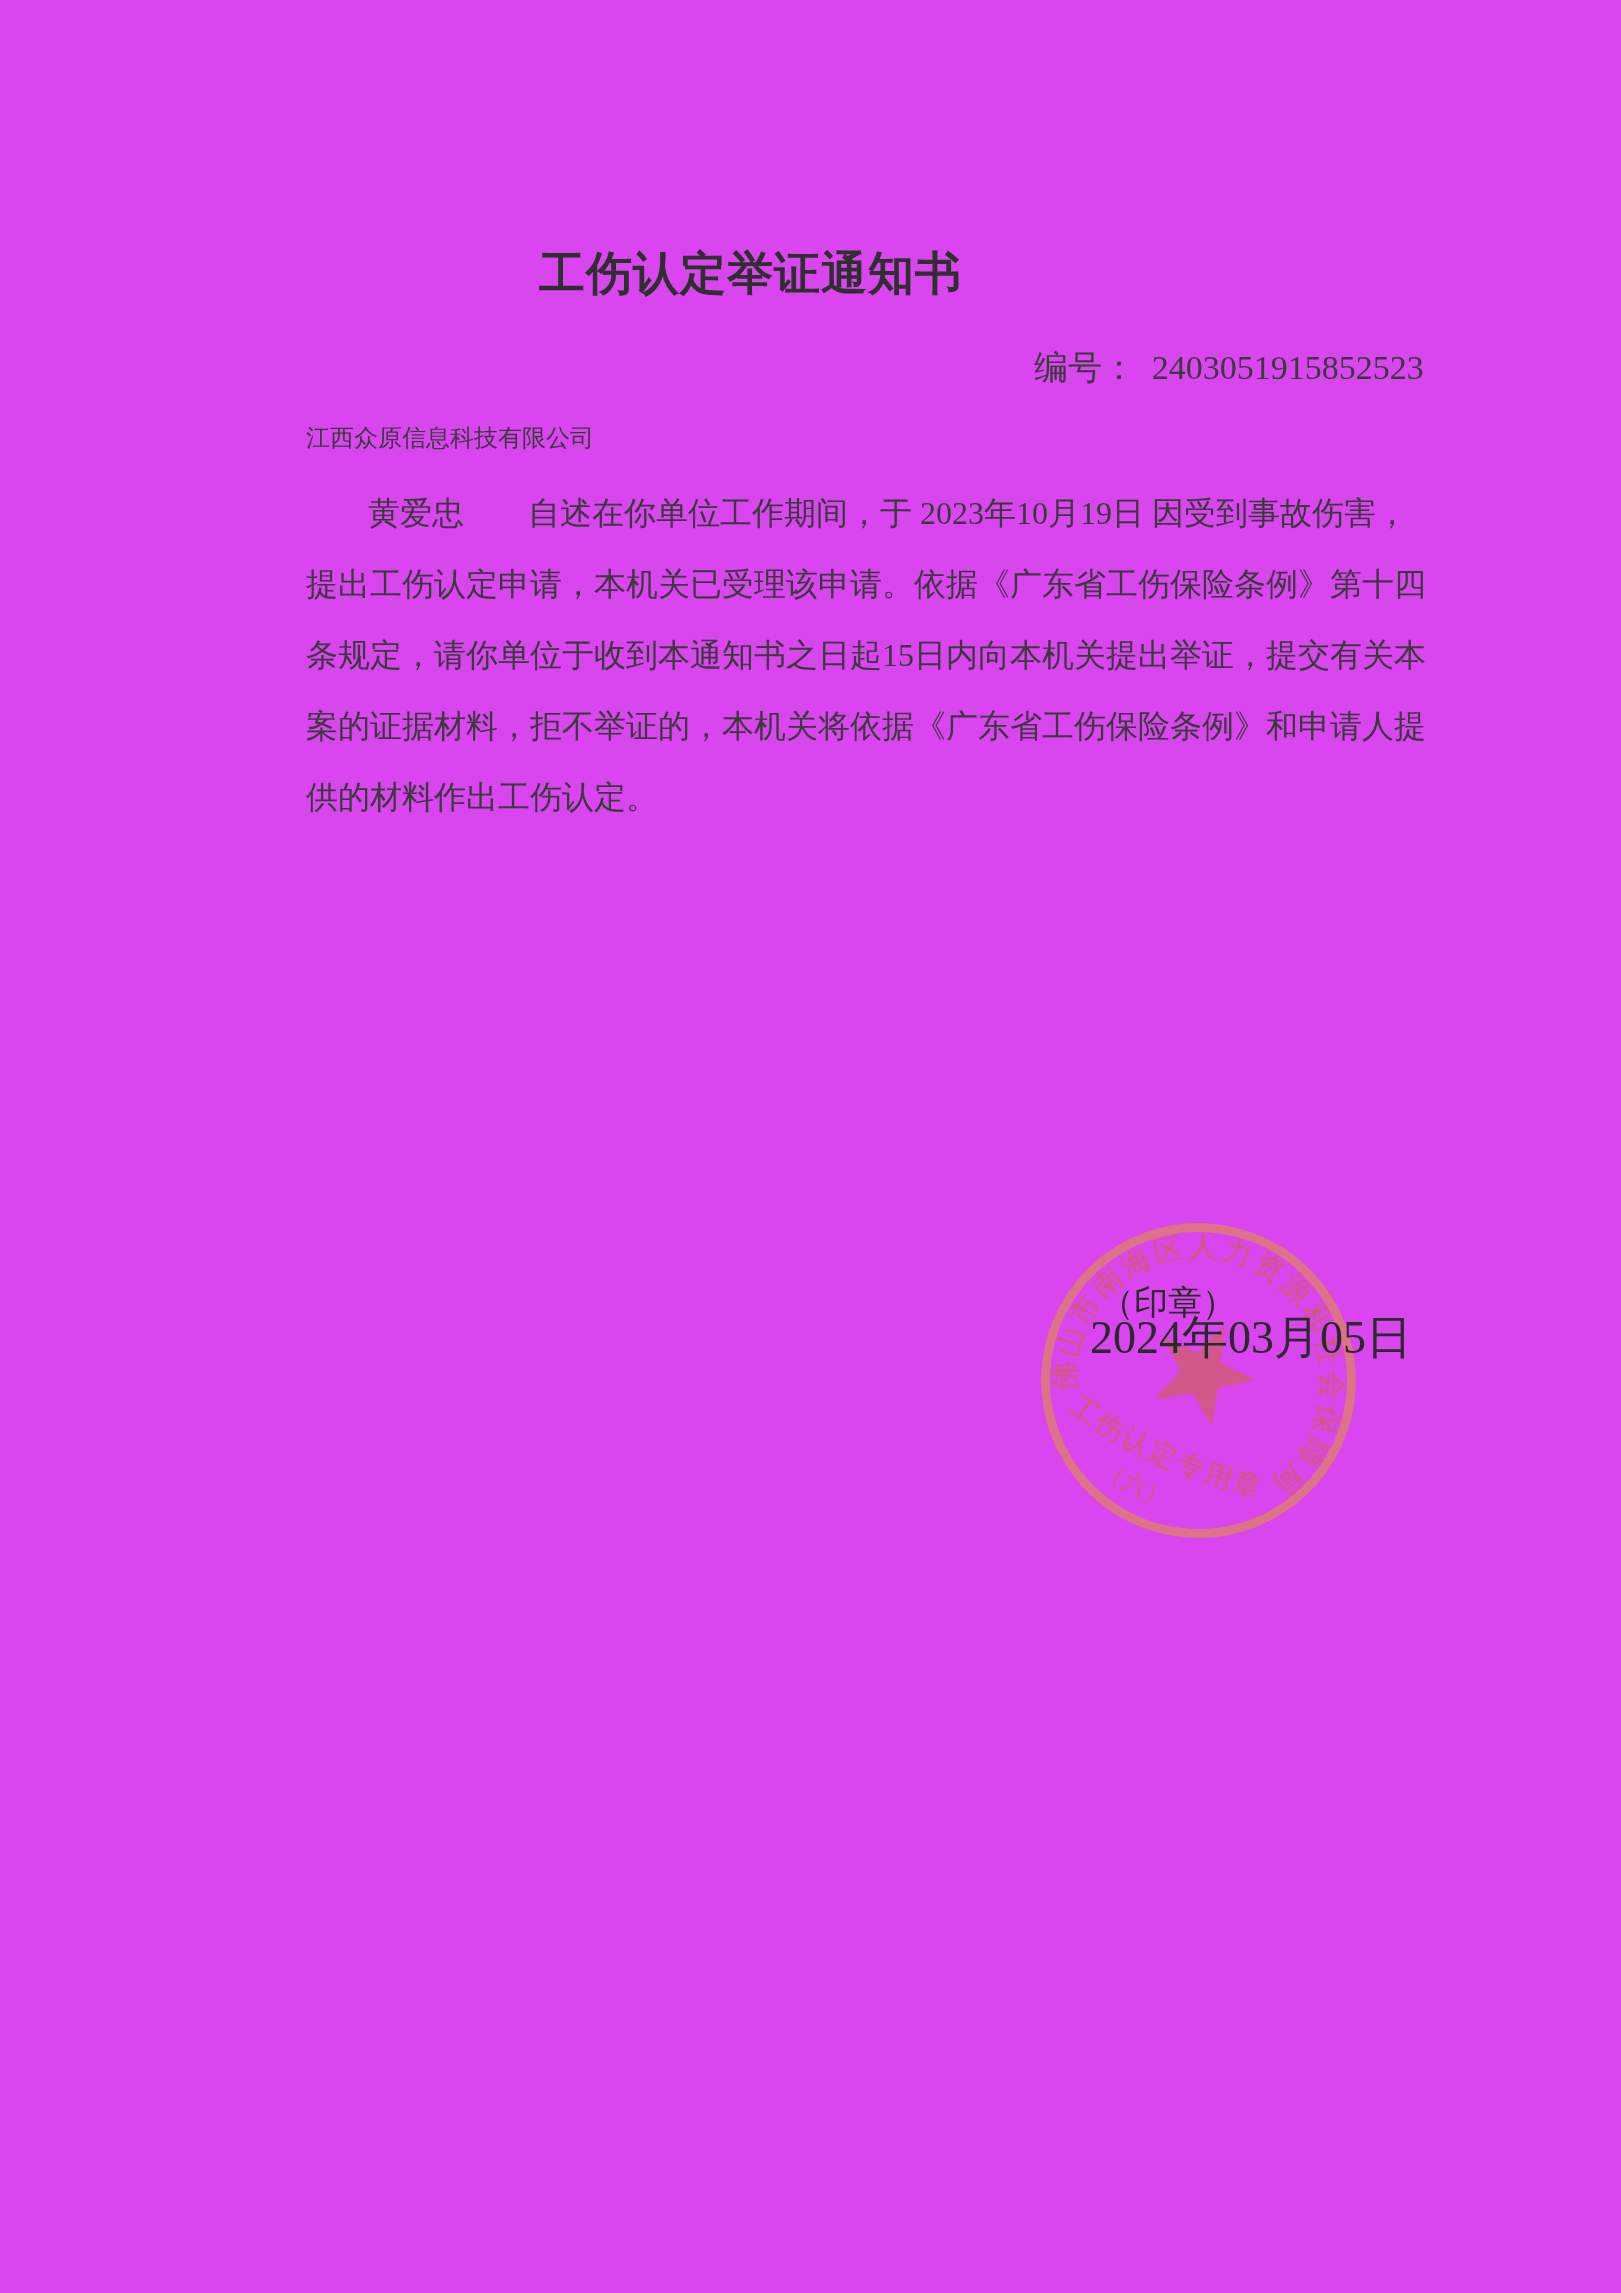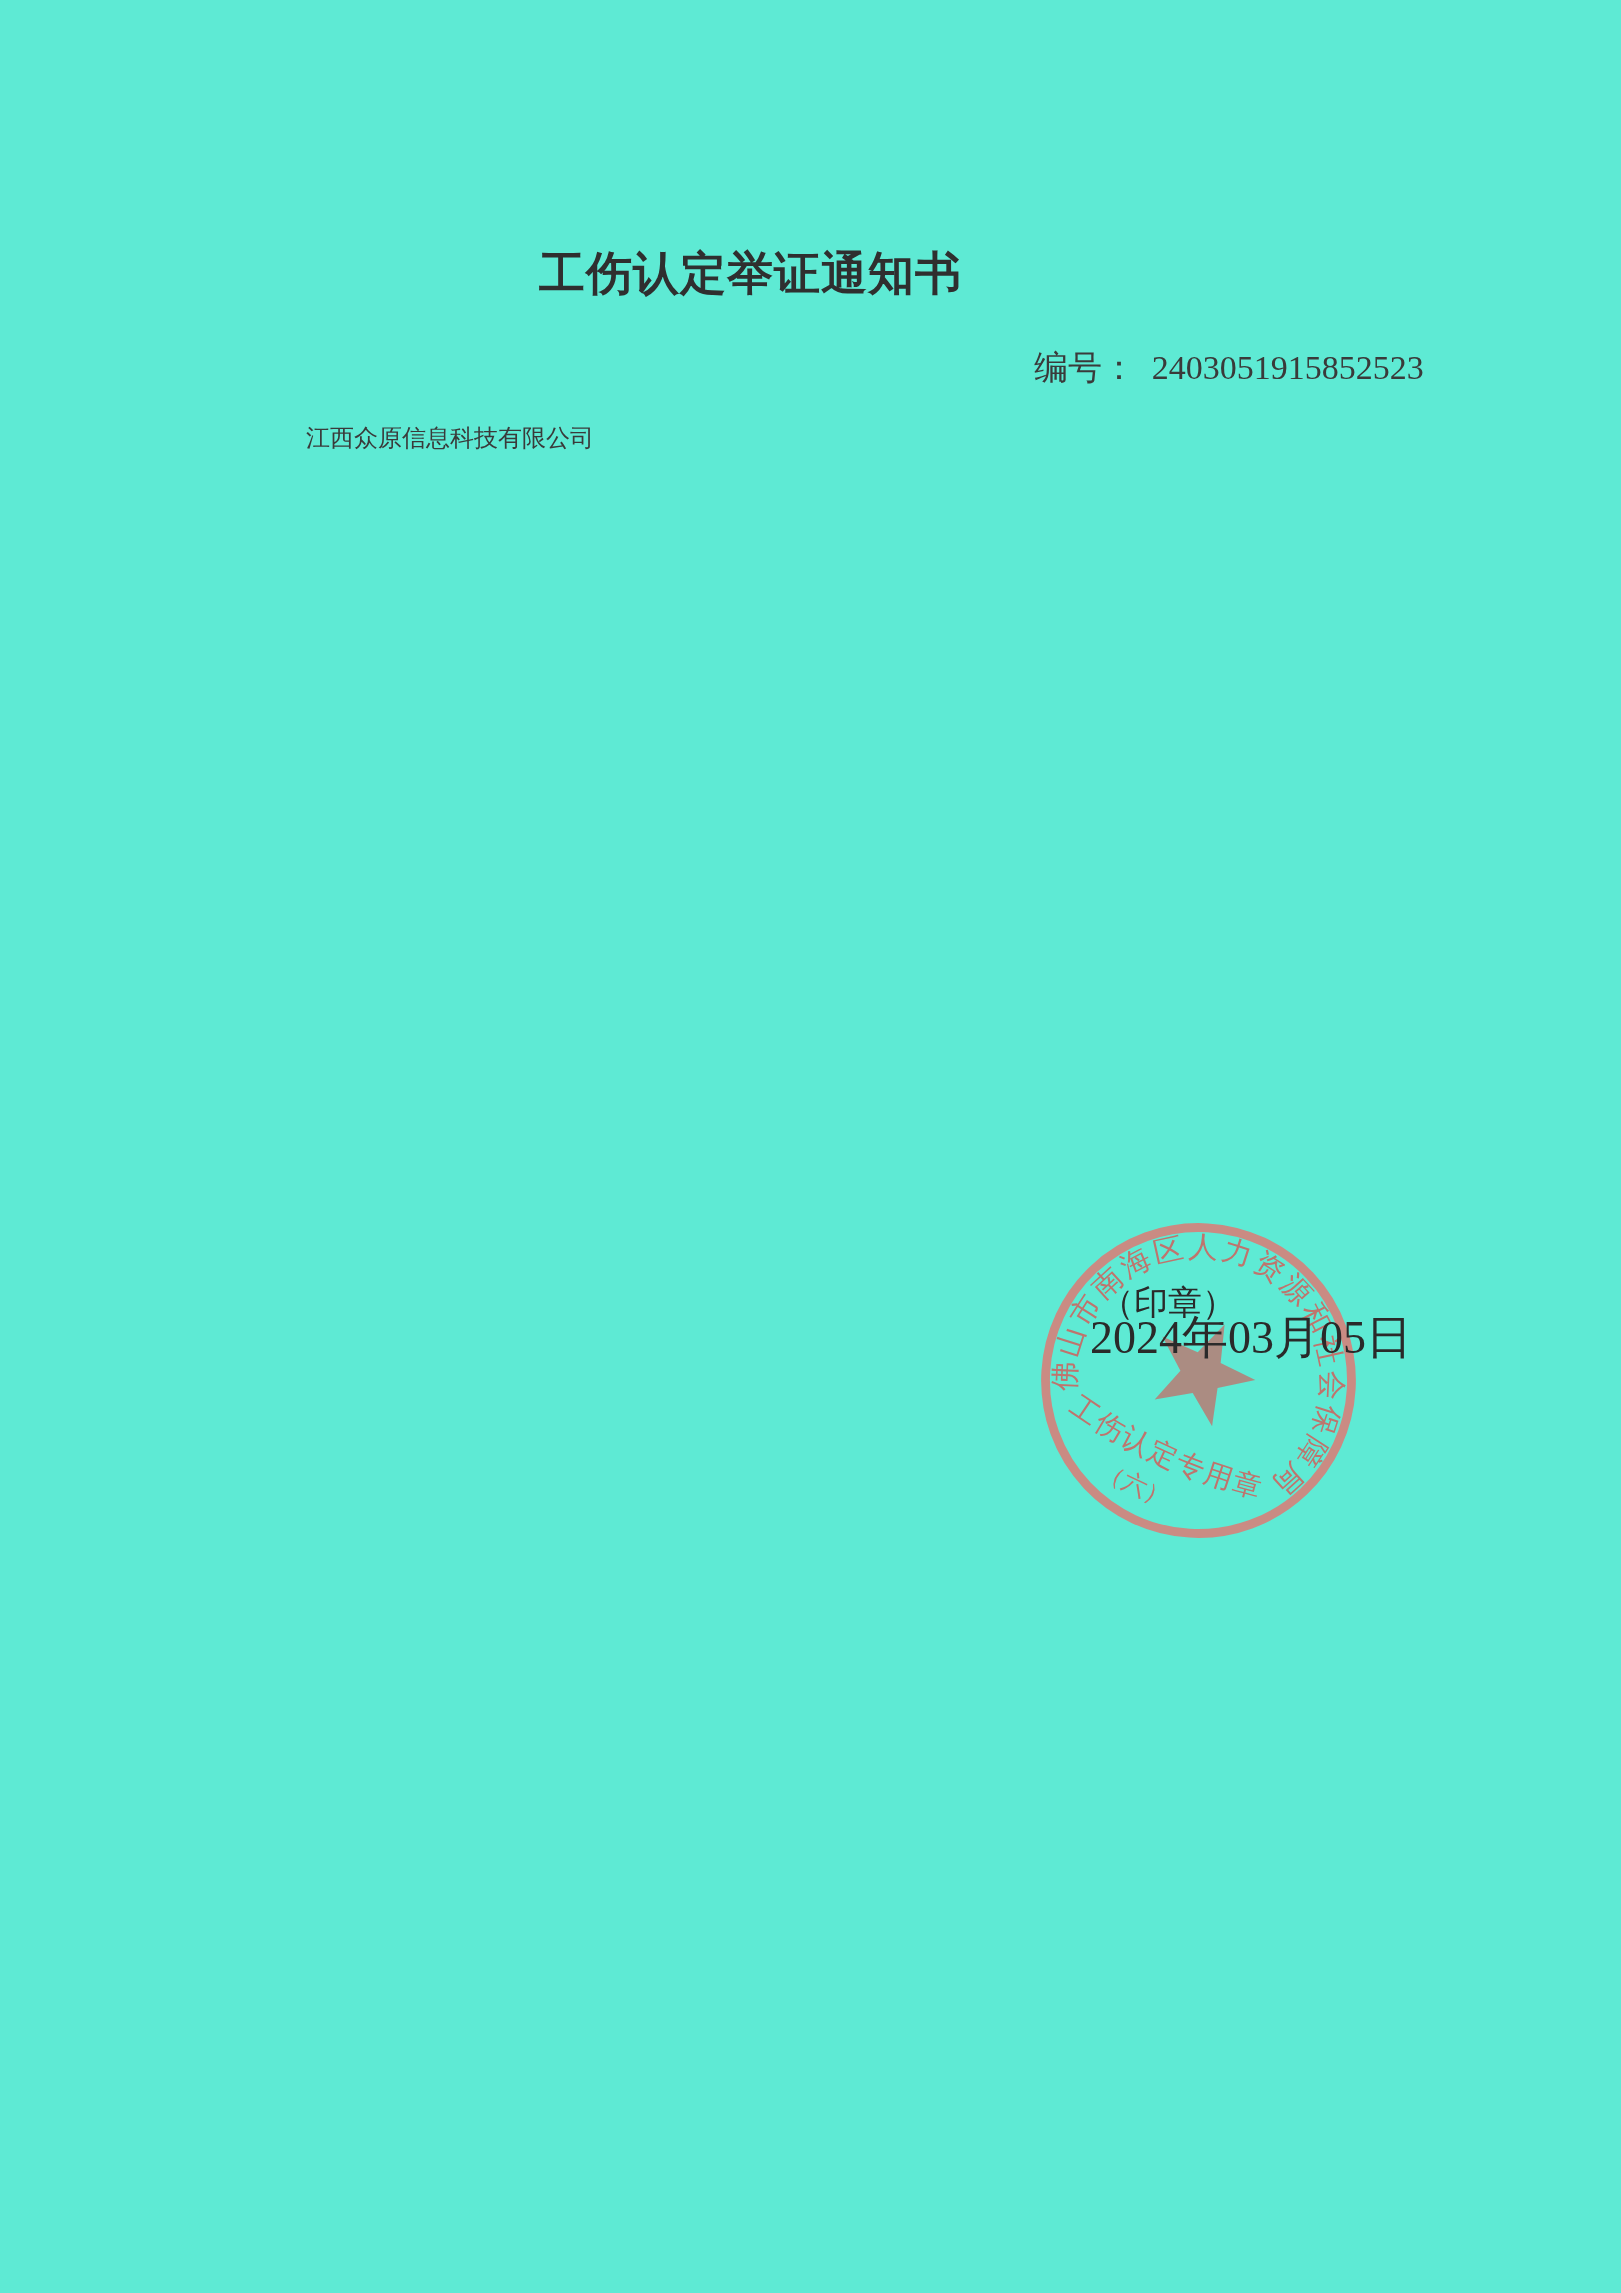--- a/index.html
+++ b/index.html
@@ -1,21 +1,21 @@
 <!DOCTYPE html>
 <html><head>
 <meta charset="utf-8">
 <style>
   html, body { margin: 0; padding: 0; background: #e8e8e8; }
   .page {
     position: relative;
     width: 1621px;
     height: 2294px;
     margin: 0 auto;
-    background: #5eead4;
+    background: #d946ef;
     overflow: hidden;
     font-family: "Liberation Serif", "DejaVu Serif", serif;
     color: #3a3a3a;
   }
   .title {
     position: absolute;
     left: 539px;
     top: 251px;
     margin: 0;
     font-size: 46px;
@@ -100,20 +100,27 @@
 <div class="page">
 
   <h1 class="title">工伤认定举证通知书</h1>
 
   <div class="doc-number">
     <span>编号：</span><span class="num">2403051915852523</span>
   </div>
 
   <div class="recipient">江西众原信息科技有限公司</div>
 
+  <div class="body-text">
+    <div class="line indent">黄爱忠　　自述在你单位工作期间，于 2023年10月19日 因受到事故伤害，</div>
+    <div class="line">提出工伤认定申请，本机关已受理该申请。依据《广东省工伤保险条例》第十四</div>
+    <div class="line">条规定，请你单位于收到本通知书之日起15日内向本机关提出举证，提交有关本</div>
+    <div class="line">案的证据材料，拒不举证的，本机关将依据《广东省工伤保险条例》和申请人提</div>
+    <div class="line">供的材料作出工伤认定。</div>
+  </div>
 
   <div class="contacts">
   </div>
 
   <div class="stamp">
     <svg width="353" height="353" viewBox="0 0 360 360" xmlns="http://www.w3.org/2000/svg">
       <g transform="rotate(25 180 180)" opacity="0.85">
         <circle cx="180" cy="180" r="156" fill="none" stroke-width="9" stroke="#dd7b76"></circle>
         <path id="sealArcTop" d="M 70.9 243 A 126 126 0 1 1 289.1 243" fill="none"></path>
         <text font-size="30" letter-spacing="3" fill="#d0605c">

